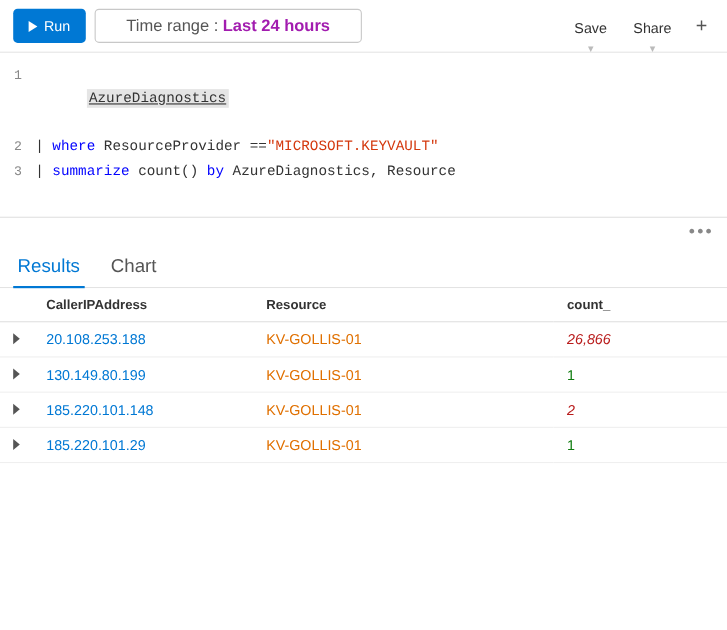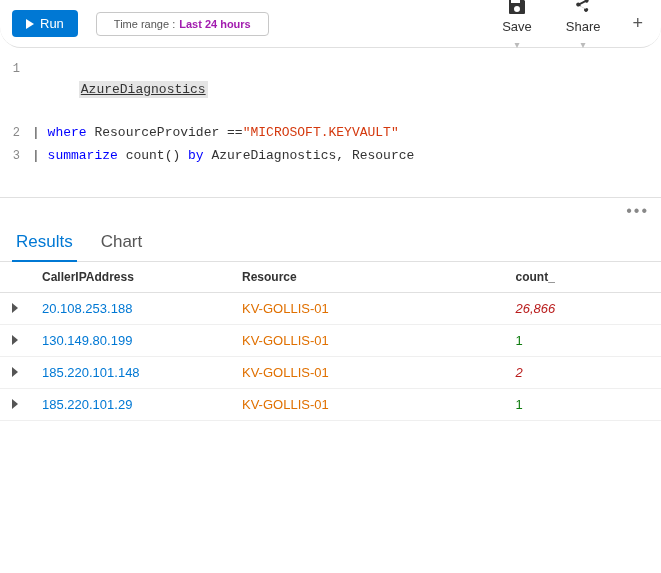--- a/index.html
+++ b/index.html
@@ -8,26 +8,24 @@
       font-size: 13px;
       background: #fff;
       color: #333;
       width: 661px;
       min-height: 573px;
     }
 
     
     .toolbar {
       display: flex;
-      align-items: center;
       padding: 8px 12px;
       border-bottom: 1px solid #e0e0e0;
-      gap: 18px;
+      gap: 8px;
       height: 48px;
-      border-radius: 21px;
     }
     .run-btn {
       display: flex;
       align-items: center;
       gap: 6px;
       background: #0078d4;
       color: #fff;
       border: none;
       border-radius: 4px;
       padding: 6px 14px;
@@ -42,24 +40,24 @@
       border-bottom: 5px solid transparent;
       border-left: 8px solid #fff;
       display: inline-block;
     }
     .time-range-btn {
       display: flex;
       align-items: center;
       gap: 4px;
       border: 1px solid #c8c8c8;
       border-radius: 4px;
-      padding: 5px 17px;
+      padding: 5px 28px;
       background: #fff;
       cursor: pointer;
-      font-size: 11px;
+      font-size: 15px;
     }
     .time-range-btn .label-normal { color: #555; }
     .time-range-btn .label-bold { font-weight: 700; color: #a21caf; }
     .toolbar-spacer { flex: 1; }
     .toolbar-action {
       display: flex;
       align-items: center;
       gap: 5px;
       background: none;
       border: none;

